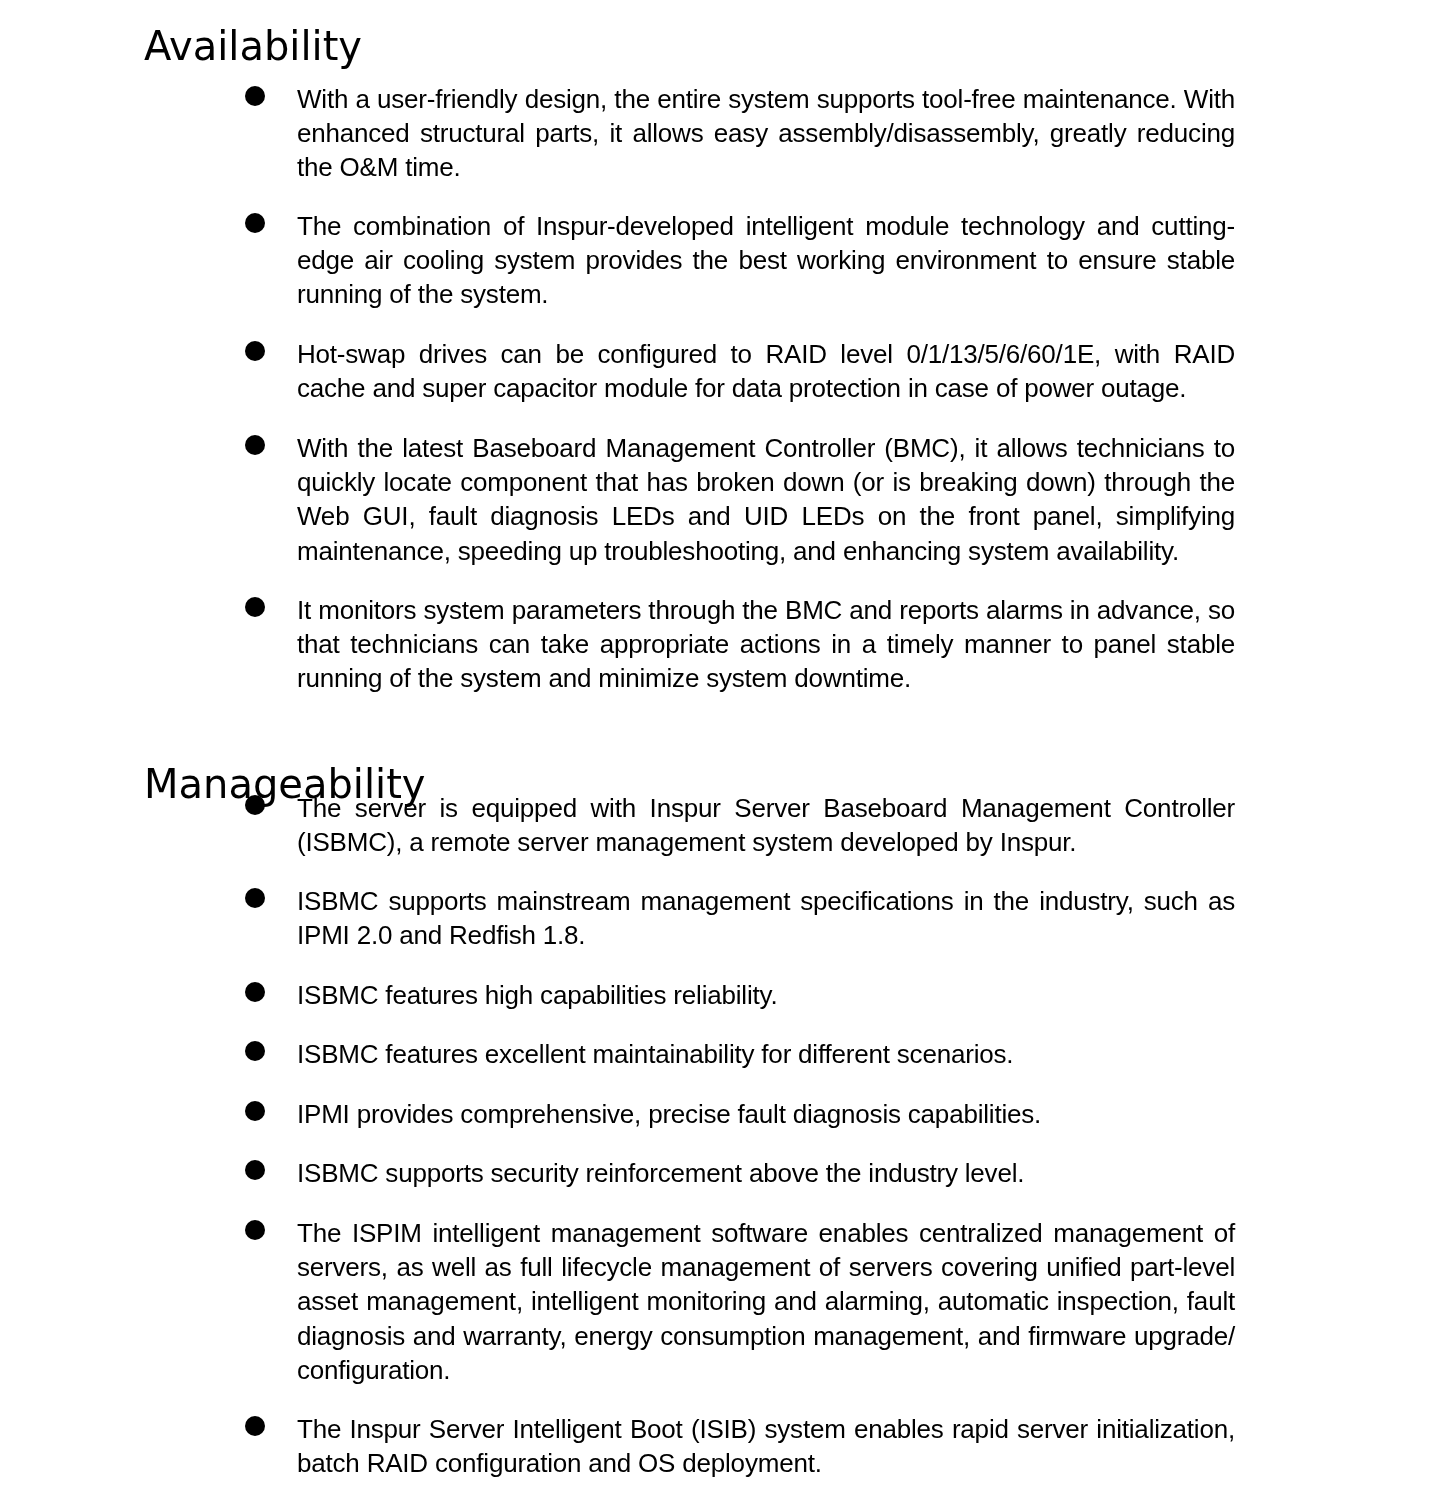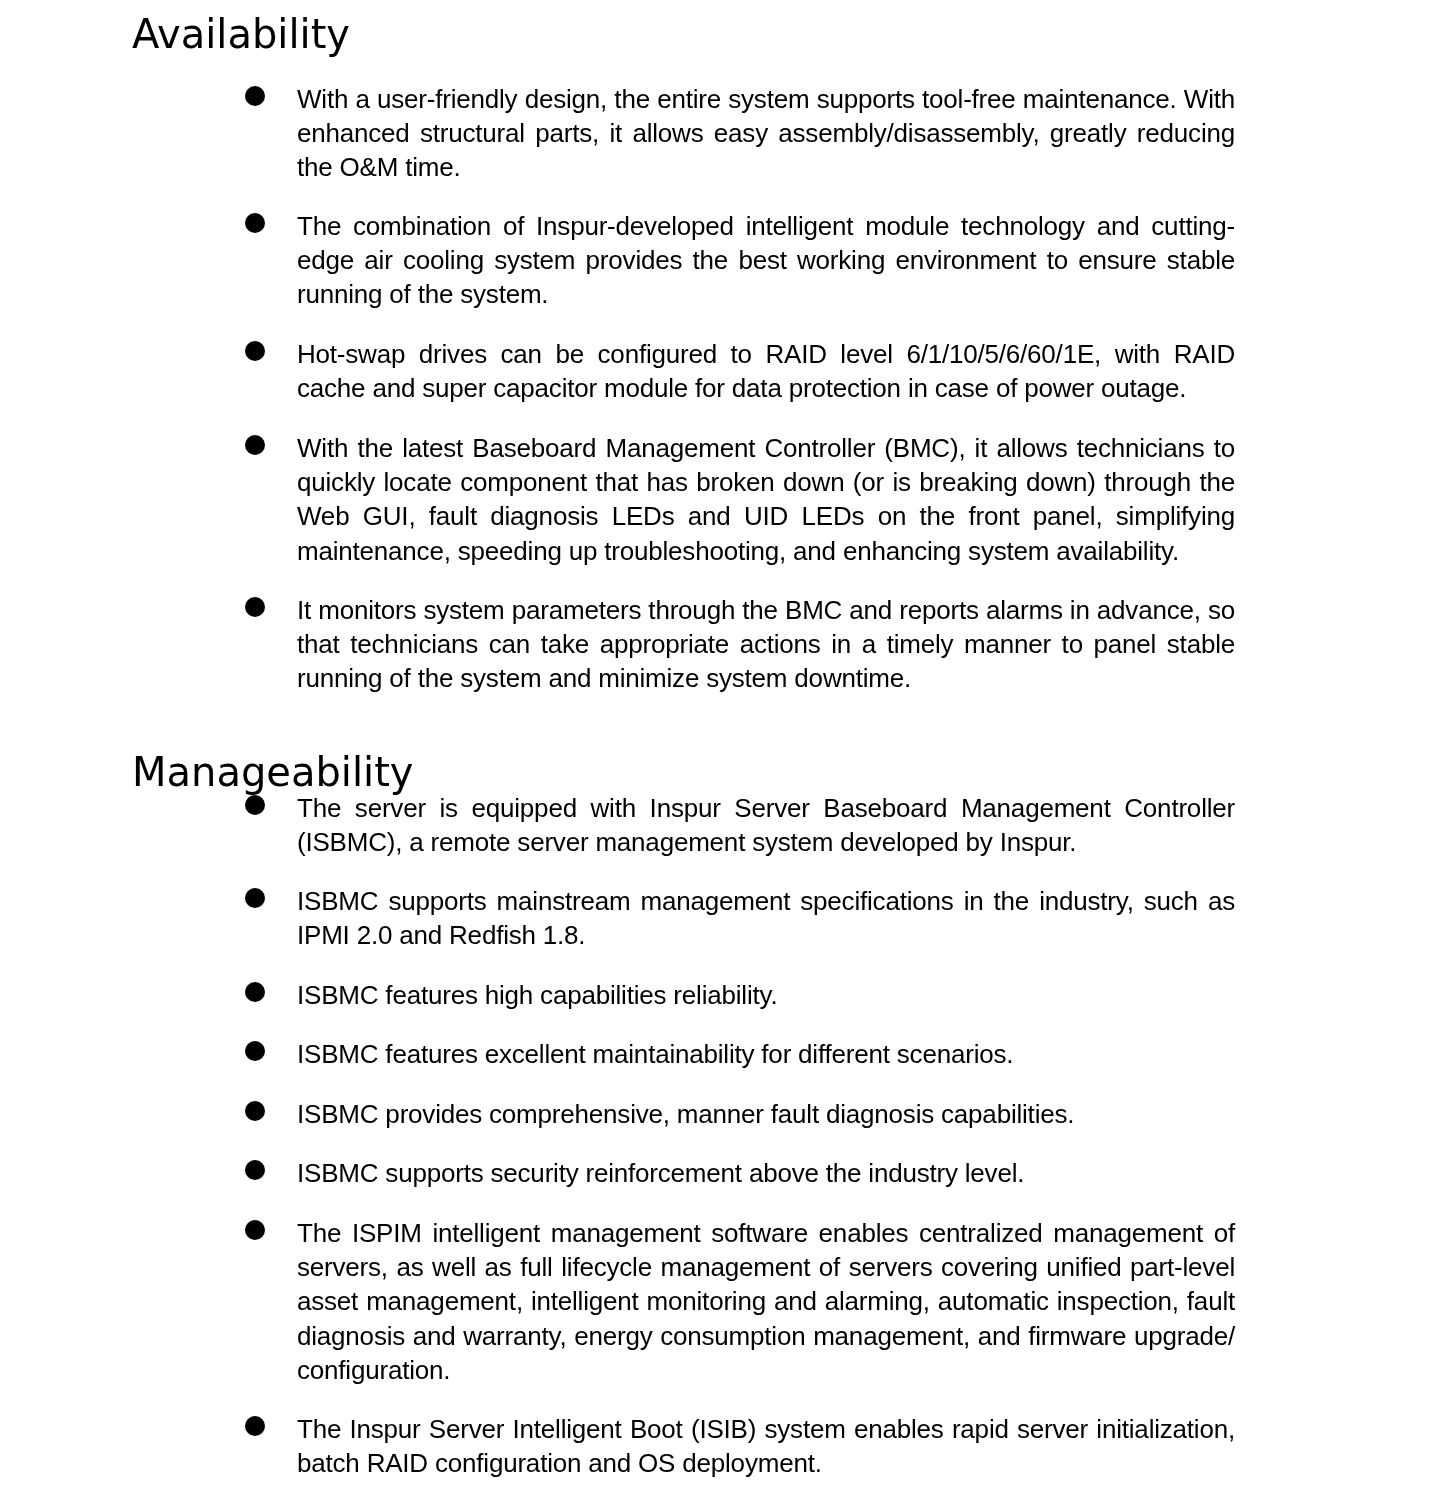--- a/index.html
+++ b/index.html
@@ -7,21 +7,21 @@
     width: 1430px;
     height: 1492px;
     position: relative;
     overflow: hidden;
     color: #000;
     font-family: "DejaVu Sans", sans-serif;
   }
   .section-title {
     position: absolute;
     left: 128px;
-    margin: 4px;
+    margin: 16px;
     font-family: "DejaVu Sans", sans-serif;
     font-weight: normal;
     font-size: 40px;
     line-height: 48px;
     letter-spacing: 0px;
   }
   .bullet-list {
     position: absolute;
     left: 0;
     margin: 0;
@@ -65,21 +65,21 @@
   <li class="bullet-item" style="top:82px">
     <span class="bullet-dot"></span>
     <p class="bullet-text">With a user-friendly design, the entire system supports tool-free maintenance. With enhanced structural parts, it allows easy assembly/disassembly, greatly reducing the O&amp;M time.</p>
   </li>
   <li class="bullet-item" style="top:209px">
     <span class="bullet-dot"></span>
     <p class="bullet-text">The combination of Inspur-developed intelligent module technology and cutting-edge air cooling system provides the best working environment to ensure stable running of the system.</p>
   </li>
   <li class="bullet-item" style="top:337px">
     <span class="bullet-dot"></span>
-    <p class="bullet-text">Hot-swap drives can be configured to RAID level 6/1/10/5/6/60/1E, with RAID cache and super capacitor module for data protection in case of power outage.</p>
+    <p class="bullet-text">Hot-swap drives can be configured to RAID level 0/1/13/5/6/60/1E, with RAID cache and super capacitor module for data protection in case of power outage.</p>
   </li>
   <li class="bullet-item" style="top:431px">
     <span class="bullet-dot"></span>
     <p class="bullet-text">With the latest Baseboard Management Controller (BMC), it allows technicians to quickly locate component that has broken down (or is breaking down) through the Web GUI, fault diagnosis LEDs and UID LEDs on the front panel, simplifying maintenance, speeding up troubleshooting, and enhancing system availability.</p>
   </li>
   <li class="bullet-item" style="top:593px">
     <span class="bullet-dot"></span>
     <p class="bullet-text">It monitors system parameters through the BMC and reports alarms in advance, so that technicians can take appropriate actions in a timely manner to panel stable running of the system and minimize system downtime.</p>
   </li>
 </ul>
@@ -98,21 +98,21 @@
   <li class="bullet-item" style="top:978px">
     <span class="bullet-dot"></span>
     <p class="bullet-text">ISBMC features high capabilities reliability.</p>
   </li>
   <li class="bullet-item" style="top:1037px">
     <span class="bullet-dot"></span>
     <p class="bullet-text">ISBMC features excellent maintainability for different scenarios.</p>
   </li>
   <li class="bullet-item" style="top:1097px">
     <span class="bullet-dot"></span>
-    <p class="bullet-text">ISBMC provides comprehensive, manner fault diagnosis capabilities.</p>
+    <p class="bullet-text">IPMI provides comprehensive, precise fault diagnosis capabilities.</p>
   </li>
   <li class="bullet-item" style="top:1156px">
     <span class="bullet-dot"></span>
     <p class="bullet-text">ISBMC supports security reinforcement above the industry level.</p>
   </li>
   <li class="bullet-item" style="top:1216px">
     <span class="bullet-dot"></span>
     <p class="bullet-text">The ISPIM intelligent management software enables centralized management of servers, as well as full lifecycle management of servers covering unified part-level asset management, intelligent monitoring and alarming, automatic inspection, fault diagnosis and warranty, energy consumption management, and firmware upgrade/ configuration.</p>
   </li>
   <li class="bullet-item" style="top:1412px">

